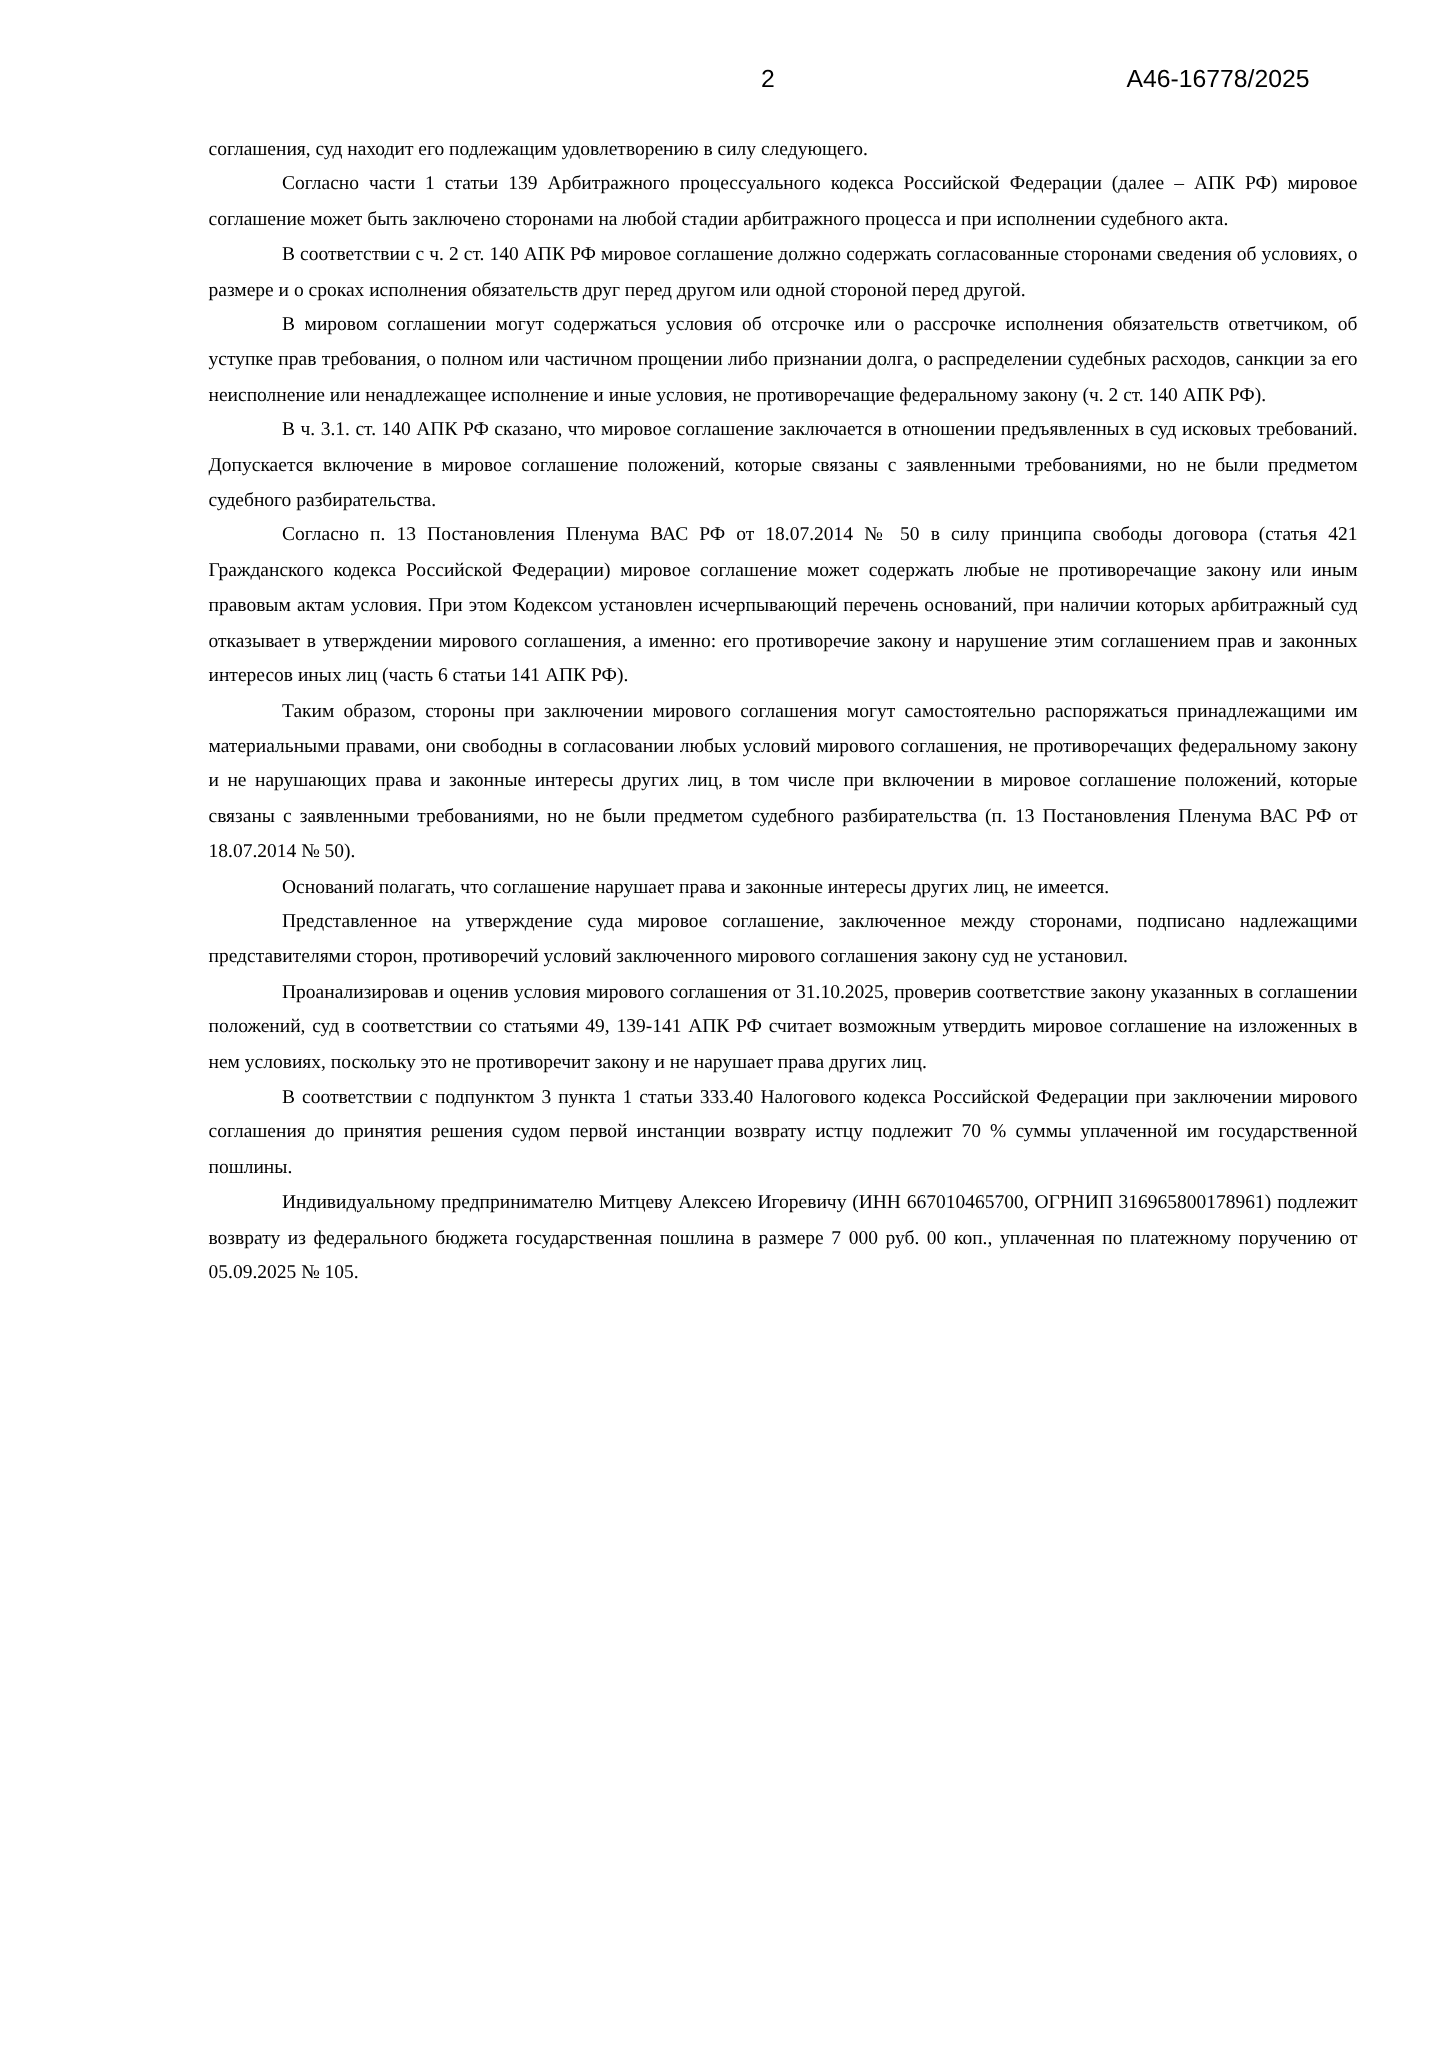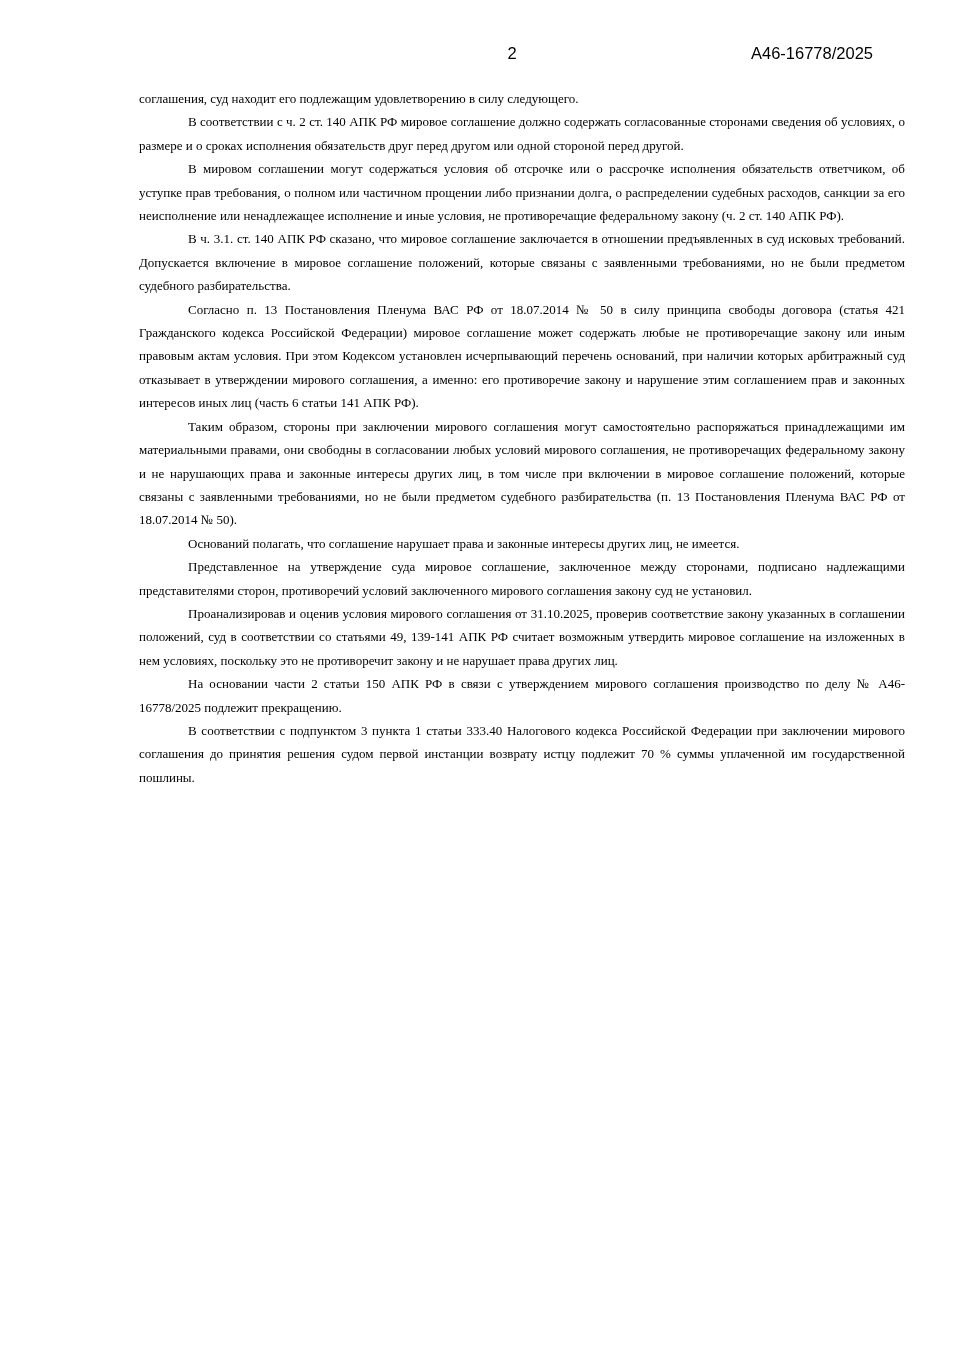--- a/index.html
+++ b/index.html
@@ -61,25 +61,26 @@
 
 <div class="page">
 
   <div class="doc-header">
     <span class="page-number">2</span>
     <span class="case-number">А46-16778/2025</span>
   </div>
 
   <div class="doc-body">
     <p class="no-indent">соглашения, суд находит его подлежащим удовлетворению в силу следующего.</p>
+    <p>Согласно части 1 статьи 139 Арбитражного процессуального кодекса Российской Федерации (далее – АПК РФ) мировое соглашение может быть заключено сторонами на любой стадии арбитражного процесса и при исполнении судебного акта.</p>
     <p>В соответствии с ч. 2 ст. 140 АПК РФ мировое соглашение должно содержать согласованные сторонами сведения об условиях, о размере и о сроках исполнения обязательств друг перед другом или одной стороной перед другой.</p>
     <p>В мировом соглашении могут содержаться условия об отсрочке или о рассрочке исполнения обязательств ответчиком, об уступке прав требования, о полном или частичном прощении либо признании долга, о распределении судебных расходов, санкции за его неисполнение или ненадлежащее исполнение и иные условия, не противоречащие федеральному закону (ч. 2 ст. 140 АПК РФ).</p>
     <p>В ч. 3.1. ст. 140 АПК РФ сказано, что мировое соглашение заключается в отношении предъявленных в суд исковых требований. Допускается включение в мировое соглашение положений, которые связаны с заявленными требованиями, но не были предметом судебного разбирательства.</p>
     <p>Согласно п. 13 Постановления Пленума ВАС РФ от 18.07.2014 № 50 в силу принципа свободы договора (статья 421 Гражданского кодекса Российской Федерации) мировое соглашение может содержать любые не противоречащие закону или иным правовым актам условия. При этом Кодексом установлен исчерпывающий перечень оснований, при наличии которых арбитражный суд отказывает в утверждении мирового соглашения, а именно: его противоречие закону и нарушение этим соглашением прав и законных интересов иных лиц (часть 6 статьи 141 АПК РФ).</p>
     <p>Таким образом, стороны при заключении мирового соглашения могут самостоятельно распоряжаться принадлежащими им материальными правами, они свободны в согласовании любых условий мирового соглашения, не противоречащих федеральному закону и не нарушающих права и законные интересы других лиц, в том числе при включении в мировое соглашение положений, которые связаны с заявленными требованиями, но не были предметом судебного разбирательства (п. 13 Постановления Пленума ВАС РФ от 18.07.2014 № 50).</p>
     <p>Оснований полагать, что соглашение нарушает права и законные интересы других лиц, не имеется.</p>
     <p>Представленное на утверждение суда мировое соглашение, заключенное между сторонами, подписано надлежащими представителями сторон, противоречий условий заключенного мирового соглашения закону суд не установил.</p>
     <p>Проанализировав и оценив условия мирового соглашения от 31.10.2025, проверив соответствие закону указанных в соглашении положений, суд в соответствии со статьями 49, 139-141 АПК РФ считает возможным утвердить мировое соглашение на изложенных в нем условиях, поскольку это не противоречит закону и не нарушает права других лиц.</p>
-    <p>На основании части 2 статьи 150 АПК РФ в связи с утверждением мирового соглашения производство по делу № А46-16778/2025 подлежит прекращению.</p>
     <p>В соответствии с подпунктом 3 пункта 1 статьи 333.40 Налогового кодекса Российской Федерации при заключении мирового соглашения до принятия решения судом первой инстанции возврату истцу подлежит 70 % суммы уплаченной им государственной пошлины.</p>
+    <p>Индивидуальному предпринимателю Митцеву Алексею Игоревичу (ИНН 667010465700, ОГРНИП 316965800178961) подлежит возврату из федерального бюджета государственная пошлина в размере 7 000 руб. 00 коп., уплаченная по платежному поручению от 05.09.2025 № 105.</p>
   </div>
 
 </div>
 
 </body></html>

